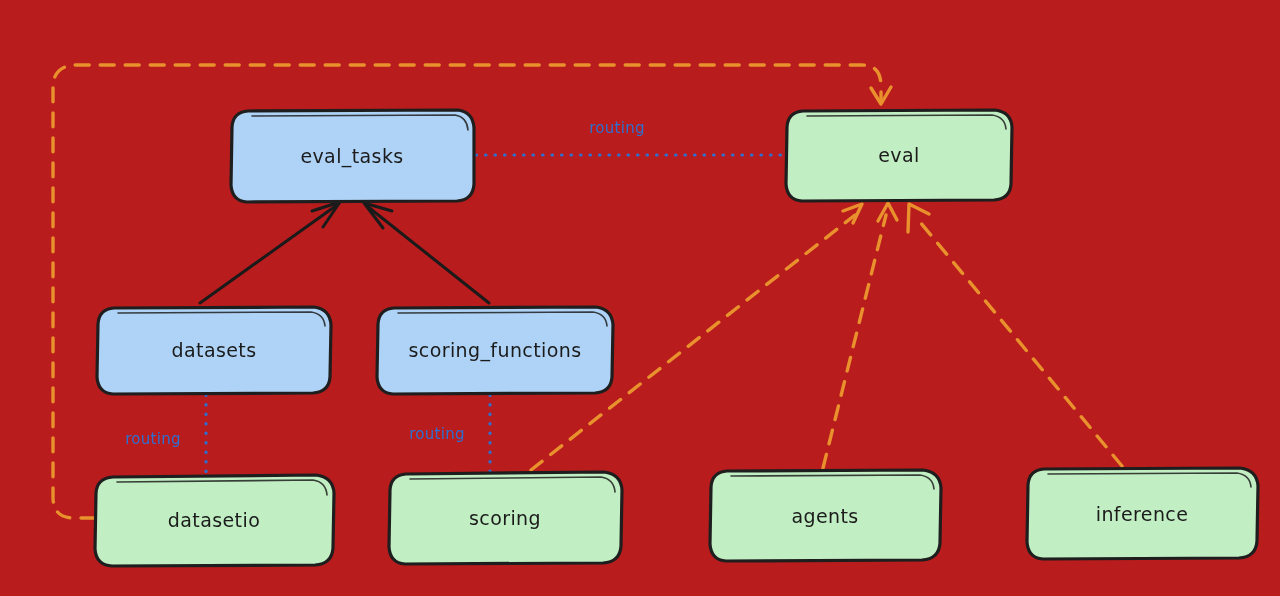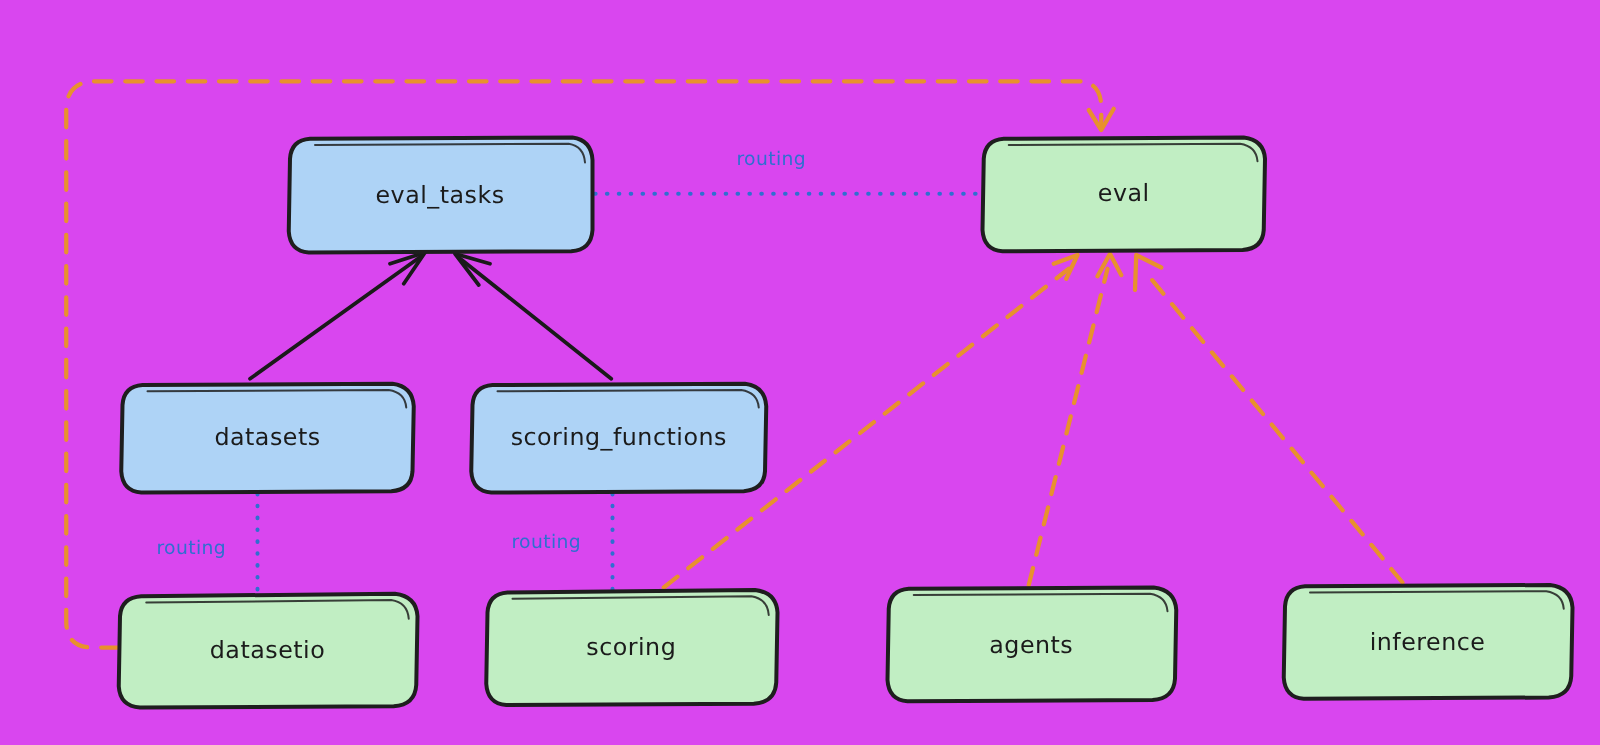--- a/index.html
+++ b/index.html
@@ -11,21 +11,21 @@
   body {
     width: 1280px;
     height: 596px;
     overflow: hidden;
     font-family: "DejaVu Sans", sans-serif;
   }
   #diagram-root {
     position: relative;
     width: 1280px;
     height: 596px;
-    background: #d946ef;
+    background: #b91c1c;
   }
   #diagram-svg {
     position: absolute;
     left: 0;
     top: 0;
     width: 1280px;
     height: 596px;
   }
   .node-label {
     font-family: "DejaVu Sans", sans-serif;

